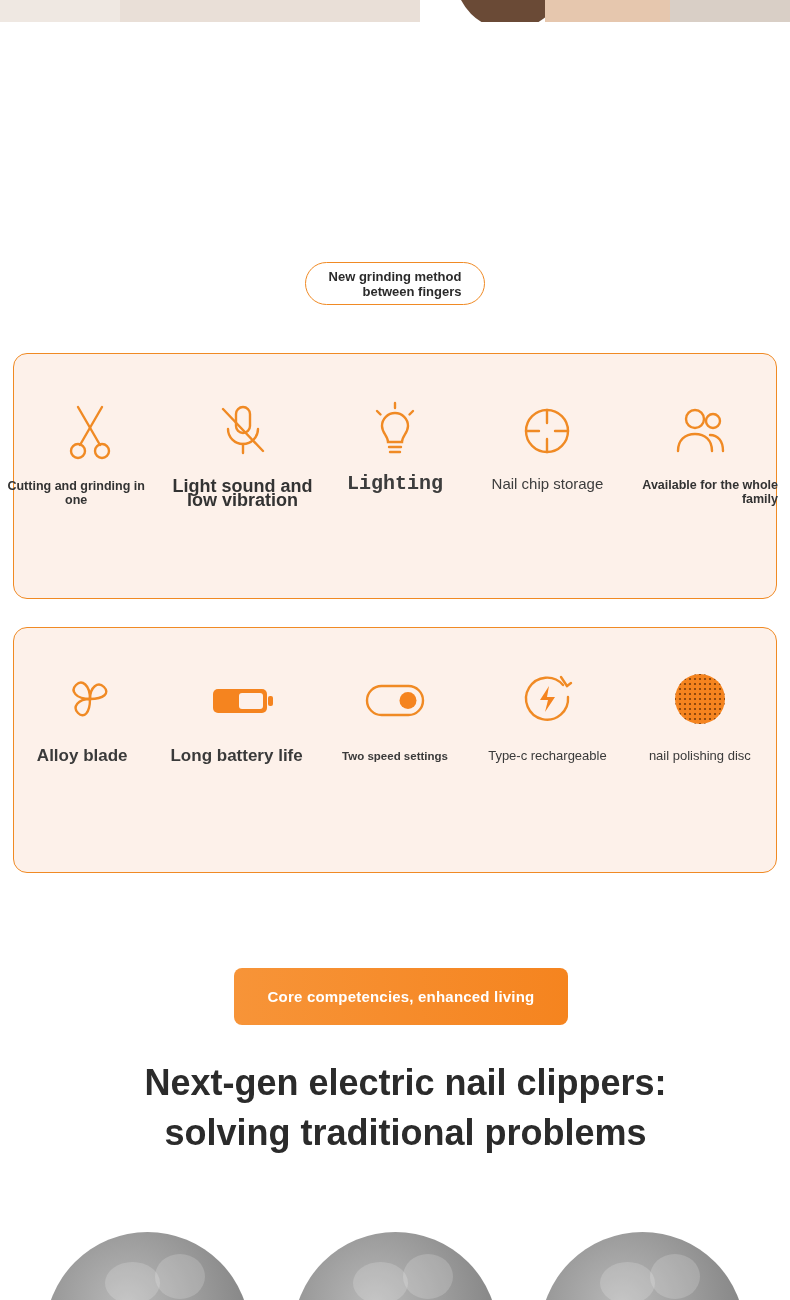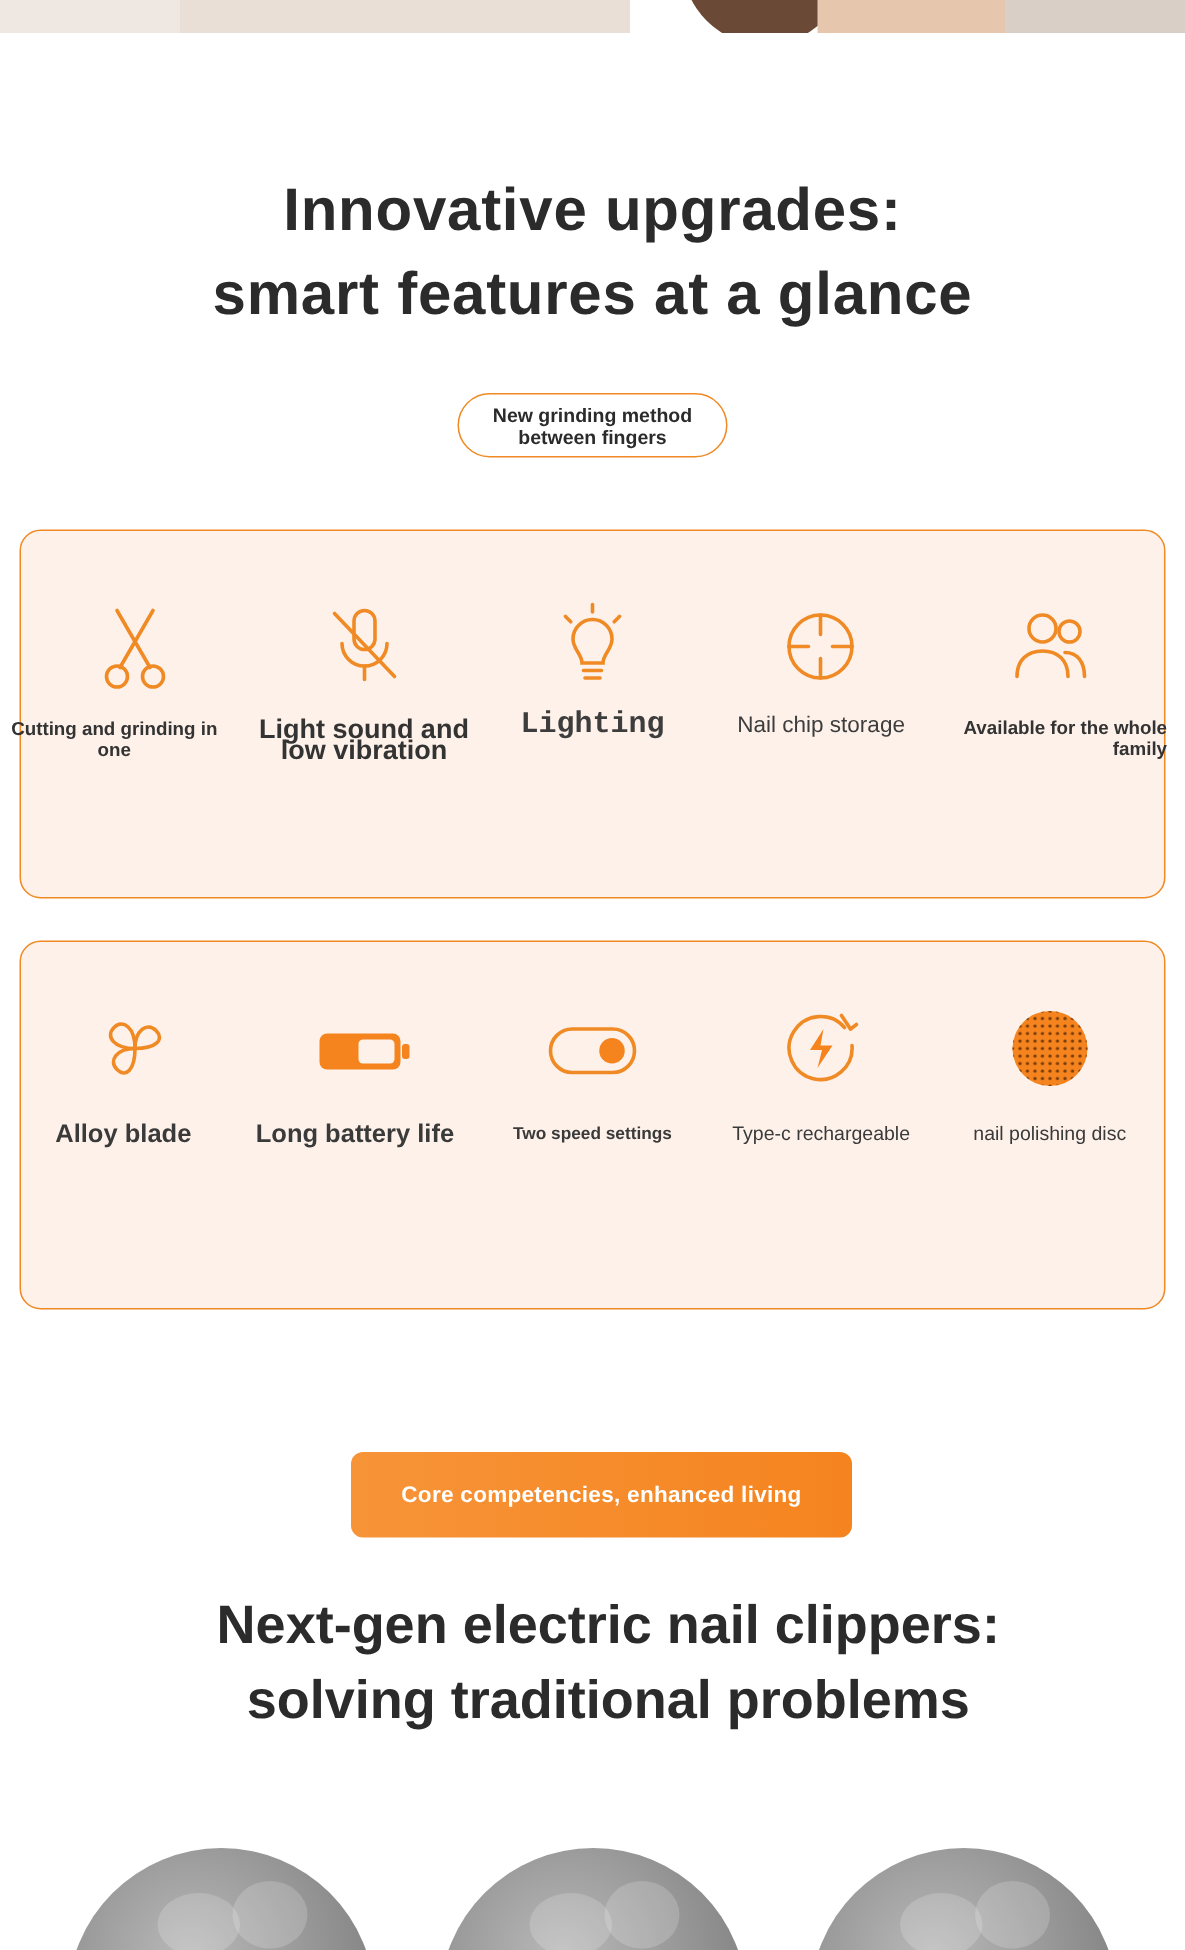--- a/index.html
+++ b/index.html
@@ -74,21 +74,21 @@
   .pill-outline {
     position: absolute;
     left: 305px; top: 262px;
     width: 180px; height: 43px;
     border: 1.6px solid #f08a24;
     border-radius: 22px;
     background: #ffffff;
     display: flex;
     align-items: center;
     justify-content: center;
-    text-align: center;
+    text-align: right;
     font-size: 13px;
     font-weight: bold;
     line-height: 15px;
     color: #2b2b2b;
     padding: 0 10px;
   }
 
   
   .feat-card {
     position: absolute;
@@ -204,24 +204,20 @@
 
   <div class="top-strip">
     <div class="ph-bg"></div>
     <div class="ph-left"></div>
     <div class="ph-mid"></div>
     <div class="ph-hair"></div>
     <div class="ph-skin"></div>
     <div class="ph-right"></div>
   </div>
 
-  <div class="heading-1">
-    <span class="ln">Innovative upgrades:</span>
-    <span class="ln">smart features at a glance</span>
-  </div>
 
   <div class="pill-outline">
     <div>
       <div>New grinding method</div>
       <div>between fingers</div>
     </div>
   </div>
 
   <div class="feat-card one">
     <div class="feat-row r1">

